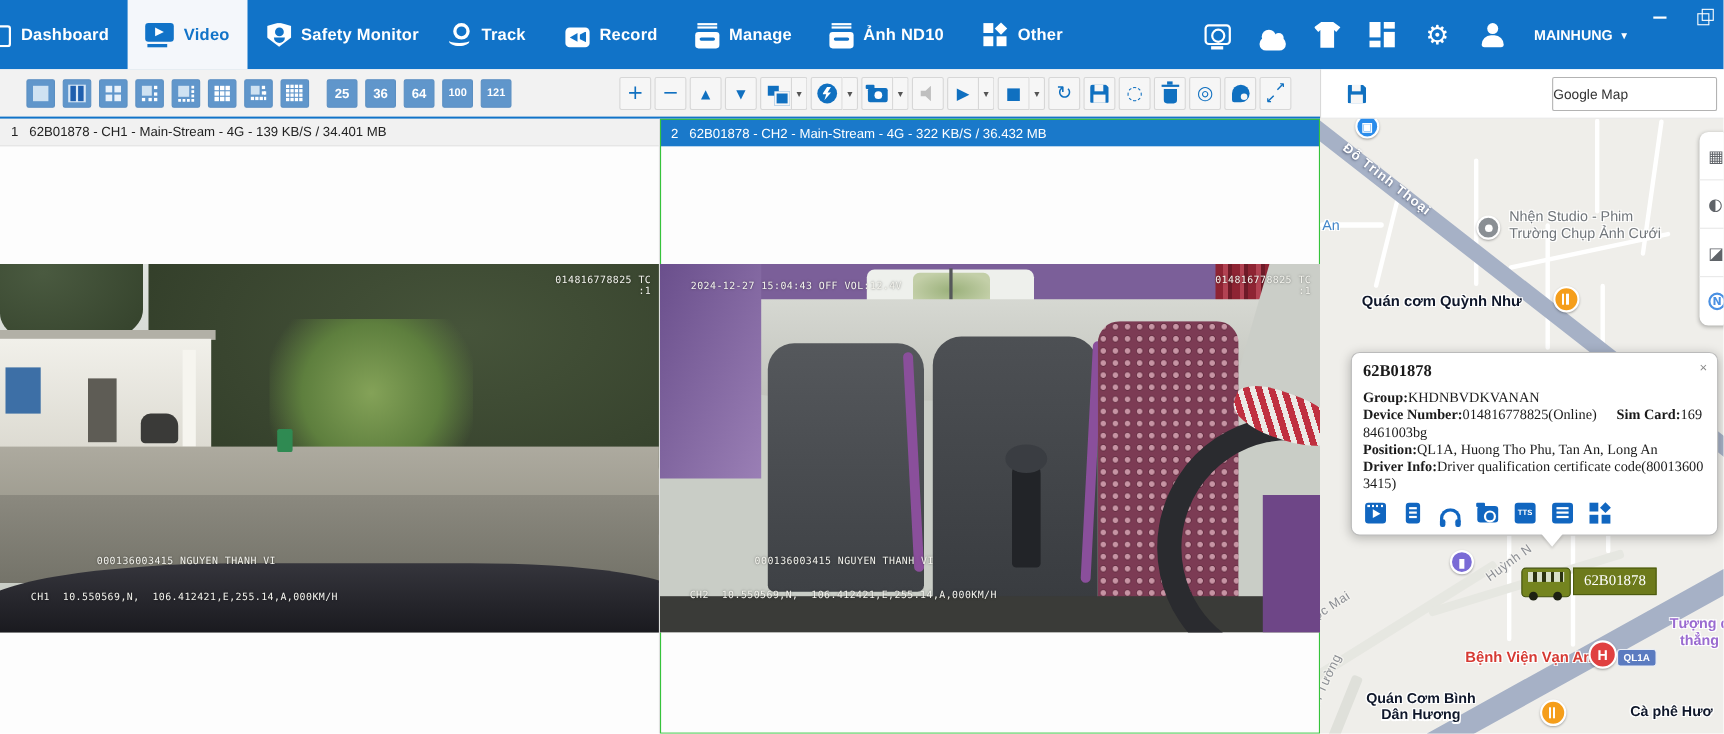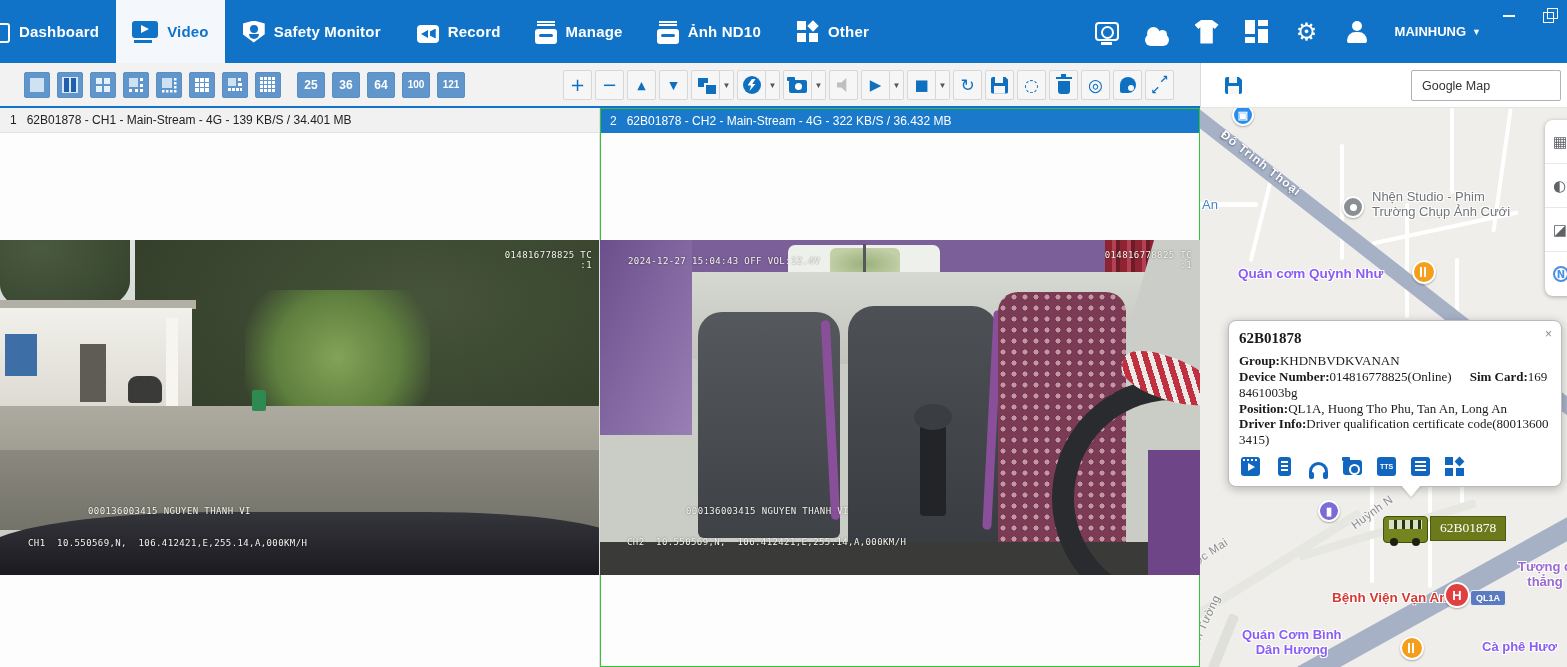--- a/index.html
+++ b/index.html
@@ -96,21 +96,21 @@
   .ic-trash::after{content:"";position:absolute;left:3.5px;top:-7px;width:5px;height:3px;background:#1070c0}
   .ic-palette{width:16px;height:16px;background:#1070c0;border-radius:50% 50% 50% 2px;position:relative}
   .ic-palette::after{content:"";position:absolute;left:8px;top:8px;width:6px;height:6px;background:#f6f6f6;border-radius:50%}
   .ic-fs{position:relative;width:16px;height:16px;color:#1070c0}
   .ic-fs::before{content:"↗";position:absolute;right:-1px;top:-4px;font-size:11px;font-weight:bold}
   .ic-fs::after{content:"↙";position:absolute;left:-1px;bottom:-4px;font-size:11px;font-weight:bold}
 
   
   #map-bar{position:absolute;left:1200px;top:63px;width:367px;height:45px;background:#fff;border-left:1px solid #d9d9d9;border-bottom:1px solid #e5e5e5}
   #map-bar .ic-floppy{position:absolute;left:24px;top:14px}
-  #map-select{position:absolute;left:210px;top:7px;width:150px;height:31px;border:1px solid #b3b3b3;border-radius:2px;background:#fff;font-size:12.5px;color:#333;display:flex;align-items:center;padding-left:10px;cursor:pointer}
+  #map-select{position:absolute;left:210px;top:7px;width:150px;height:31px;border:1px solid #b3b3b3;border-radius:2px;background:#fff;font-size:12.5px;color:#333;display:flex;align-items:center;cursor:pointer}
 
   
   .pane{position:absolute;top:108px;width:600px;height:559px;background:#fdfdfd;overflow:hidden}
   #pane1{left:0;border-right:1px solid #e0e0e0}
   #pane2{left:600px;outline:1px solid #35c33b;outline-offset:-1px}
   .pane-title{height:25px;display:flex;align-items:center;gap:10px;font-size:12px;padding:0 0 0 10px;white-space:nowrap}
   #pane1 .pane-title{background:#f1f1f1;color:#222;border-bottom:1px solid #e3e3e3}
   #pane2 .pane-title{background:#1a79ca;color:#fff}
   .scene{position:absolute;left:0;top:132px;width:600px;height:335px;overflow:hidden;background:#c9cdc6}
   .scene>div{position:absolute}
@@ -155,21 +155,21 @@
   .ov-right{text-align:right}
 
   
   #map{position:absolute;left:1200px;top:108px;width:367px;height:559px;background:#efeeea;overflow:hidden}
   #map .r{position:absolute;background:#fff;border-radius:3px}
   .road-main{position:absolute;background:#a6b1c6;border-radius:4px}
   .road-label{position:absolute;color:#fff;font-size:12px;font-weight:bold;letter-spacing:1px;text-shadow:0 1px 2px rgba(70,80,105,.9);white-space:nowrap}
   .road-label2{position:absolute;color:#8a8d93;font-size:11.5px;letter-spacing:.5px;white-space:nowrap;text-shadow:-1px -1px 0 #f4f3ef,1px -1px 0 #f4f3ef,-1px 1px 0 #f4f3ef,1px 1px 0 #f4f3ef}
   .map-label{position:absolute;font-size:13px;font-weight:bold;white-space:nowrap;text-shadow:-1px -1px 0 #fff,1px -1px 0 #fff,-1px 1px 0 #fff,1px 1px 0 #fff;line-height:1.15}
   .lab-gray{color:#70757a;font-weight:normal}
-  .lab-orange{color:#8b5cf6}
+  .lab-orange{color:#0f172a}
   .lab-red{color:#d63a33}
   .lab-purple{color:#9a6bd0}
   .lab-blue{color:#4285c8;font-weight:normal}
   .poi{position:absolute;border-radius:50%;border:2px solid #fff;box-shadow:0 1px 2px rgba(0,0,0,.3);display:flex;align-items:center;justify-content:center;color:#fff;font-weight:bold}
   .poi-food{width:24px;height:24px;background:#f59e1b}
   .poi-food::after{content:"";width:8px;height:10px;background:repeating-linear-gradient(90deg,#fff 0 2px,rgba(0,0,0,0) 2px 4px)}
   .poi-hosp{width:26px;height:26px;background:#e04040;font-size:13px}
   .poi-gray{width:22px;height:22px;background:#8a8f94}
   .poi-gray::after{content:"";width:7px;height:7px;background:#fff;border-radius:50%}
   .poi-purple{width:22px;height:22px;background:#7a6bd6;font-size:11px}
@@ -228,20 +228,24 @@
       <span class="ni-video-tile">
           <span class="vbox"></span>
           <span class="vbar"></span>
         </span>
       <span class="nlabel">Video</span>
     </div>
     <div class="nav-item" style="margin-left:12px">
       <span class="ni ni-shield"></span>
       <span class="nlabel">Safety Monitor</span>
     </div>
+    <div class="nav-item" style="margin-left:14px">
+      <span class="ni ni-track"></span>
+      <span class="nlabel">Track</span>
+    </div>
     <div class="nav-item" style="margin-left:24px">
       <span class="ni ni-record"></span>
       <span class="nlabel">Record</span>
     </div>
     <div class="nav-item" style="margin-left:22px">
       <span class="ni ni-archive"></span>
       <span class="nlabel">Manage</span>
     </div>
     <div class="nav-item" style="margin-left:22px">
       <span class="ni ni-archive"></span>

